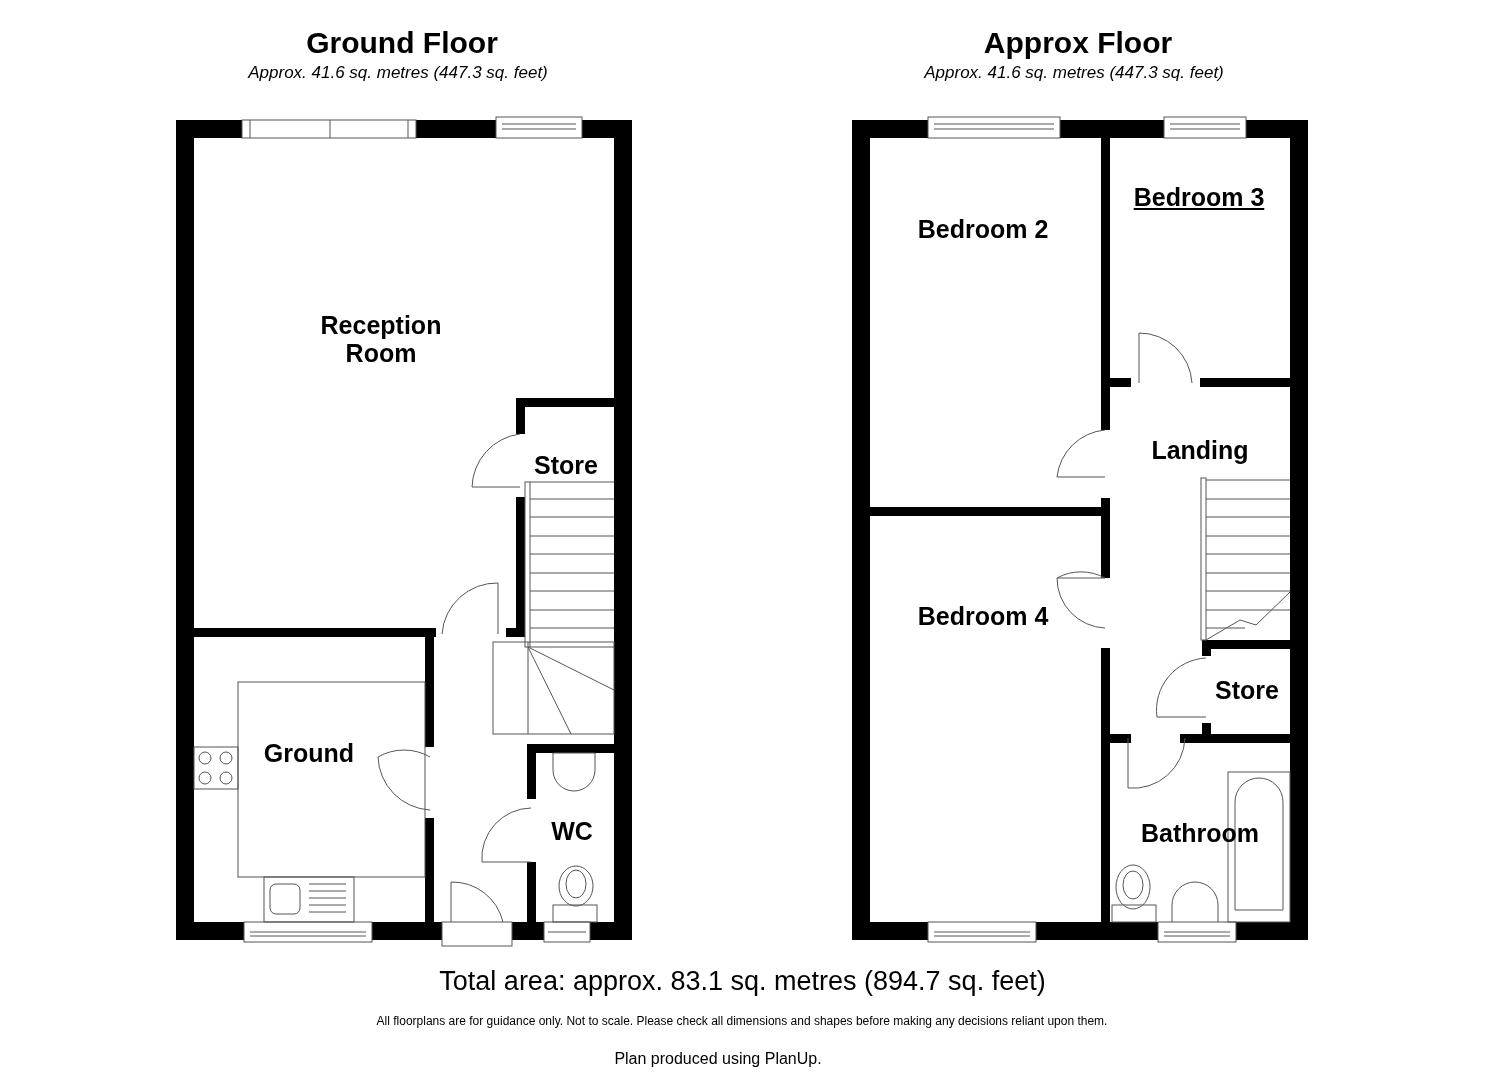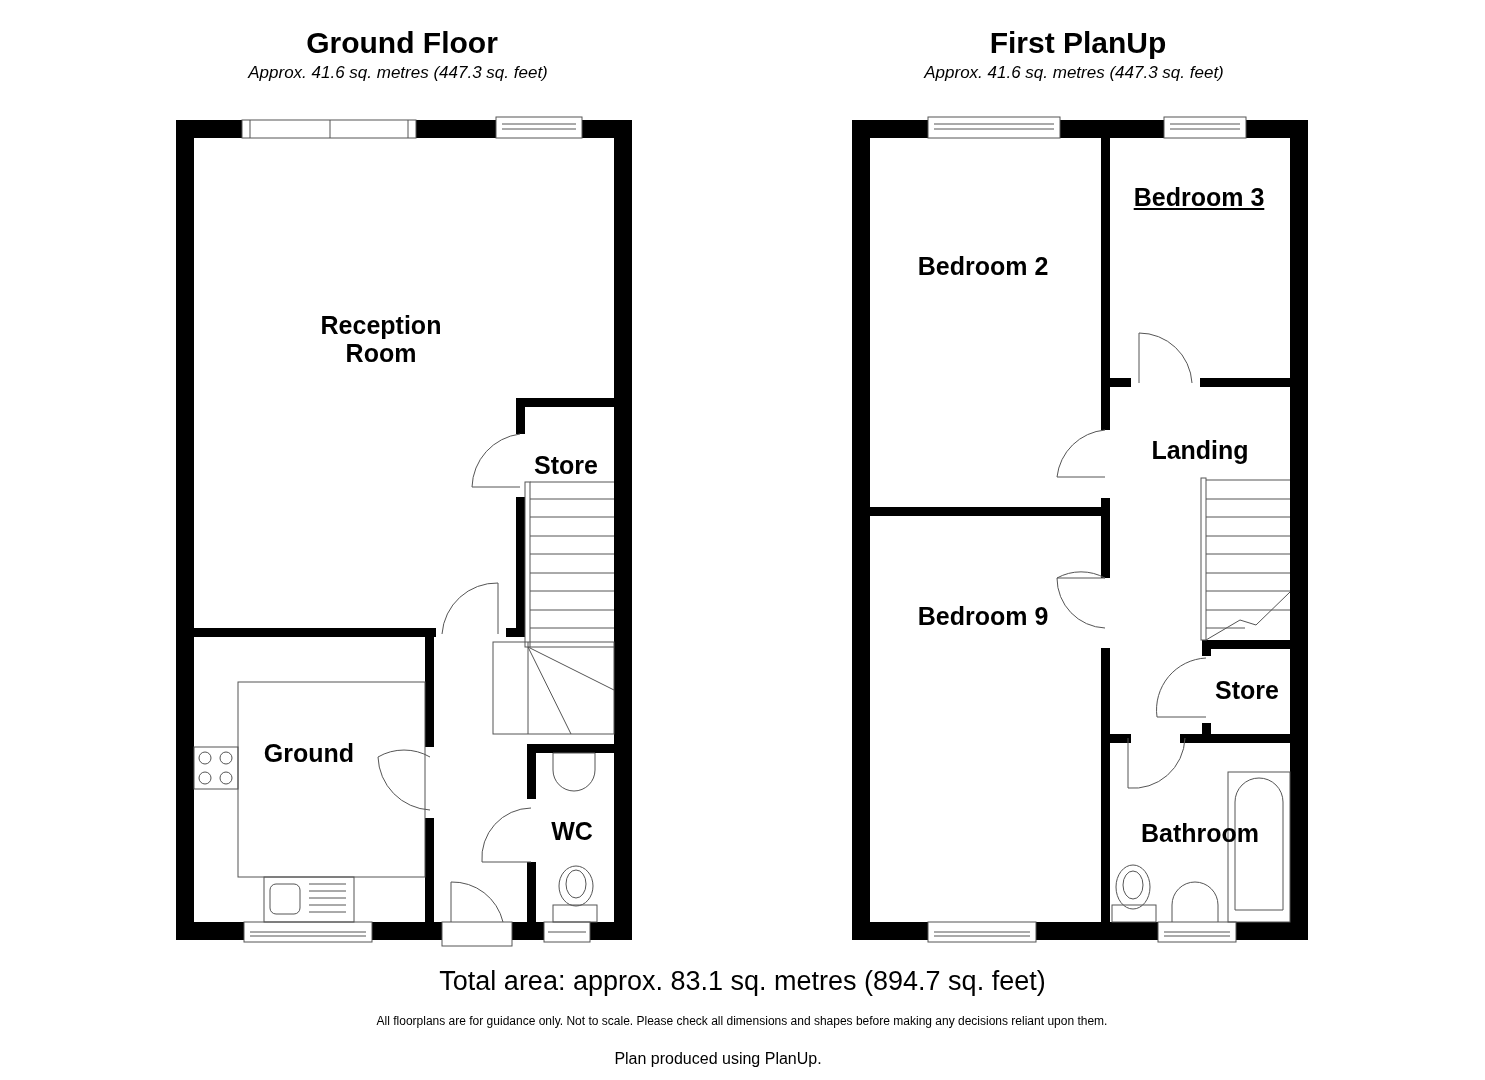--- a/index.html
+++ b/index.html
@@ -10,21 +10,21 @@
   .total { position:absolute; left:0; width:1485px; top:966px; text-align:center; font-size:27px; }
   .disclaimer { position:absolute; left:262px; width:960px; top:1012px; text-align:center; font-size:12px; line-height:19px; }
   .credit { position:absolute; left:0; width:1436px; top:1050px; text-align:center; font-size:16px; }
   svg { position:absolute; left:0; top:0; }
 </style>
 </head>
 <body>
 
 <div class="floor-title" style="left:152px; top:26px;">Ground Floor</div>
 <div class="floor-area" style="left:148px; top:63px;">Approx. 41.6 sq. metres (447.3 sq. feet)</div>
-<div class="floor-title" style="left:828px; top:26px;">First PlanUp</div>
+<div class="floor-title" style="left:828px; top:26px;">Approx Floor</div>
 <div class="floor-area" style="left:824px; top:63px;">Approx. 41.6 sq. metres (447.3 sq. feet)</div>
 
 <svg width="1485" height="1080" viewBox="0 0 1485 1080">
   <g>
 
     <g fill="#000">
       <rect x="176" y="120" width="18" height="820"></rect>
       <rect x="614" y="120" width="18" height="820"></rect>
       <rect x="176" y="120" width="66" height="18"></rect>
       <rect x="416" y="120" width="80" height="18"></rect>
@@ -188,22 +188,22 @@
 </svg>
 
 <div class="room-label" style="left:296px; top:311px; width:170px;">
   <div>Reception</div>
   <div>Room</div>
 </div>
 <div class="room-label" style="left:526px; top:451px; width:80px;">Store</div>
 <div class="room-label" style="left:254px; top:739px; width:110px;">Ground</div>
 <div class="room-label" style="left:540px; top:817px; width:64px;">WC</div>
 
-<div class="room-label" style="left:898px; top:215px; width:170px;margin-top:37px;">Bedroom 2</div>
+<div class="room-label" style="left:898px; top:215px; width:170px;">Bedroom 2</div>
 <div class="room-label" style="left:1114px; top:183px; width:170px;text-decoration:underline;">Bedroom 3</div>
 <div class="room-label" style="left:1130px; top:436px; width:140px;">Landing</div>
-<div class="room-label" style="left:898px; top:602px; width:170px;">Bedroom 9</div>
+<div class="room-label" style="left:898px; top:602px; width:170px;">Bedroom 4</div>
 <div class="room-label" style="left:1204px; top:676px; width:86px;">Store</div>
 <div class="room-label" style="left:1120px; top:819px; width:160px;">Bathroom</div>
 
 <div class="total">Total area: approx. 83.1 sq. metres (894.7 sq. feet)</div>
 <div class="disclaimer">All floorplans are for guidance only. Not to scale. Please check all dimensions and shapes before making any decisions reliant upon them.</div>
 <div class="credit">Plan produced using PlanUp.</div>
 
 </body></html>

